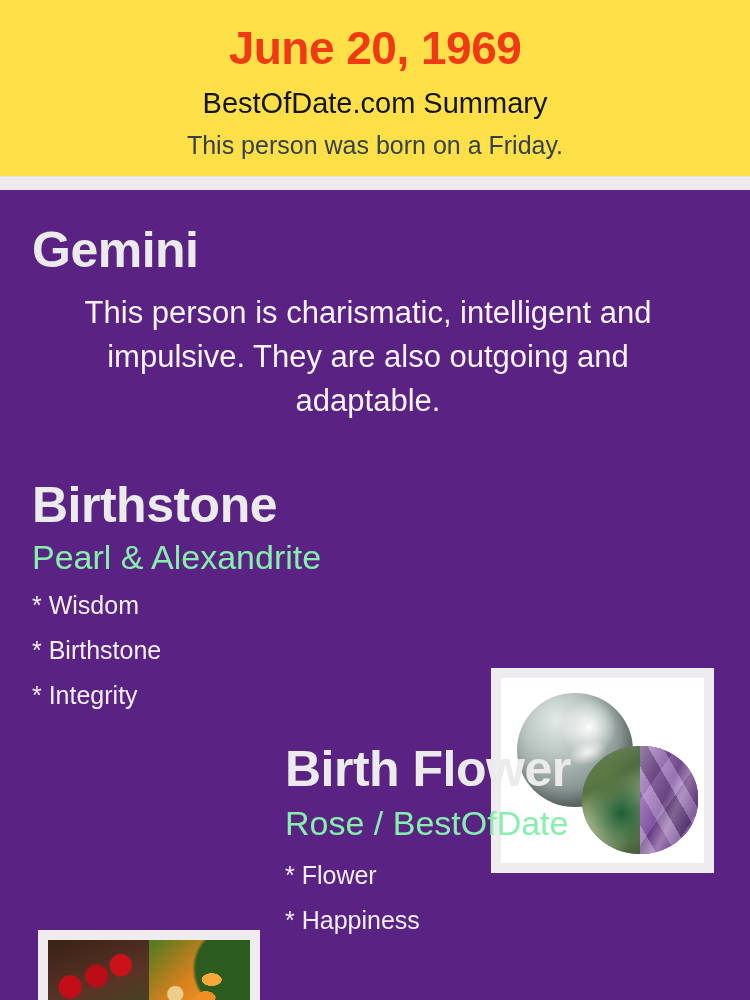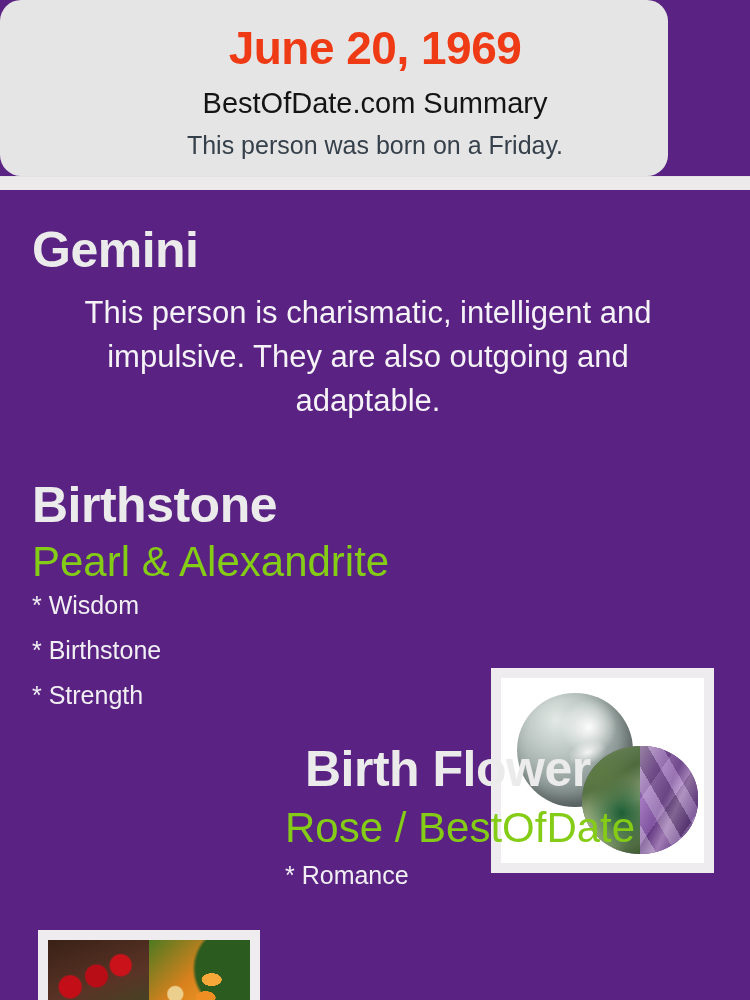--- a/index.html
+++ b/index.html
@@ -19,25 +19,24 @@
     position: relative;
     width: 750px;
     height: 1000px;
     background: #5a2282;
   }
 
   
   #header {
     position: absolute;
     left: 0; top: 0;
-    width: 668px;
+    width: 750px;
     height: 176px;
-    background: #e5e5e5;
+    background: #fde047;
     text-align: center;
-    border-radius: 21px;
   }
 
   #header-date {
     position: absolute;
     left: 0; top: 22px;
     width: 750px;
     font-size: 46px;
     font-weight: bold;
     letter-spacing: -0.5px;
     color: #ef3b15;
@@ -88,23 +87,23 @@
   .h-big {
     font-size: 50px;
     font-weight: bold;
     color: #ebebeb;
     line-height: 1.08;
     letter-spacing: -0.5px;
     white-space: nowrap;
   }
 
   .sub-name {
-    font-size: 42px;
-    font-weight: normal;
-    color: #84cc16;
+    font-size: 34px;
+    font-weight: normal;
+    color: #86efac;
     line-height: 1.15;
     white-space: nowrap;
   }
 
   .para {
     font-size: 31px;
     font-weight: normal;
     color: #f5f3f7;
     line-height: 1.42;
   }
@@ -122,21 +121,21 @@
   #zodiac-desc  { position: absolute; left: 32px; top: 101px; width: 672px; text-align: center; }
 
   
   #stone-title { position: absolute; left: 32px; top: 288px; }
   #stone-name  { position: absolute; left: 32px; top: 348px; }
   #stone-b0    { position: absolute; left: 32px; top: 400px; }
   #stone-b1    { position: absolute; left: 32px; top: 445px; }
   #stone-b2    { position: absolute; left: 32px; top: 490px; }
 
   
-  #flower-title { position: absolute; left: 285px; top: 552px; margin-left: 20px; }
+  #flower-title { position: absolute; left: 285px; top: 552px; }
   #flower-name  { position: absolute; left: 285px; top: 614px; }
   #flower-b0    { position: absolute; left: 285px; top: 670px; }
   #flower-b1    { position: absolute; left: 285px; top: 715px; }
 
   
   .photo-frame {
     position: absolute;
     background: #eeecee;
     padding: 10px;
   }
@@ -267,36 +266,37 @@
 
   <div id="body-area">
 
     <div id="zodiac-title" class="h-big">Gemini</div>
     <div id="zodiac-desc" class="para">This person is charismatic, intelligent and impulsive. They are also outgoing and adaptable.</div>
 
     <div id="stone-title" class="h-big">Birthstone</div>
     <div id="stone-name" class="sub-name">Pearl &amp; Alexandrite</div>
     <div id="stone-b0" class="bullet">* Wisdom</div>
     <div id="stone-b1" class="bullet">* Birthstone</div>
-    <div id="stone-b2" class="bullet">* Strength</div>
+    <div id="stone-b2" class="bullet">* Integrity</div>
 
     <div id="stone-photo" class="photo-frame">
       <div class="photo-inner">
         <div class="pearl"></div>
         <div class="alex">
           <div class="alex-green"></div>
           <div class="alex-purple"></div>
           <div class="alex-facets"></div>
         </div>
       </div>
     </div>
 
     <div id="flower-title" class="h-big">Birth Flower</div>
     <div id="flower-name" class="sub-name">Rose / BestOfDate</div>
-    <div id="flower-b0" class="bullet">* Romance</div>
+    <div id="flower-b0" class="bullet">* Flower</div>
+    <div id="flower-b1" class="bullet">* Happiness</div>
 
     <div id="flower-photo" class="photo-frame">
       <div class="photo-inner">
         <div class="fl-left"></div>
         <div class="fl-right"></div>
       </div>
     </div>
 
   </div>
 </div>

